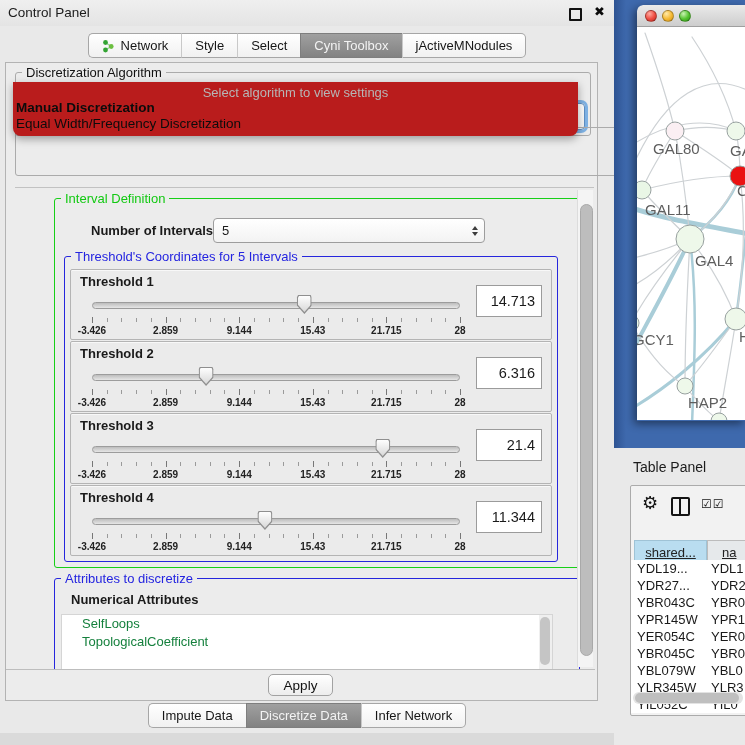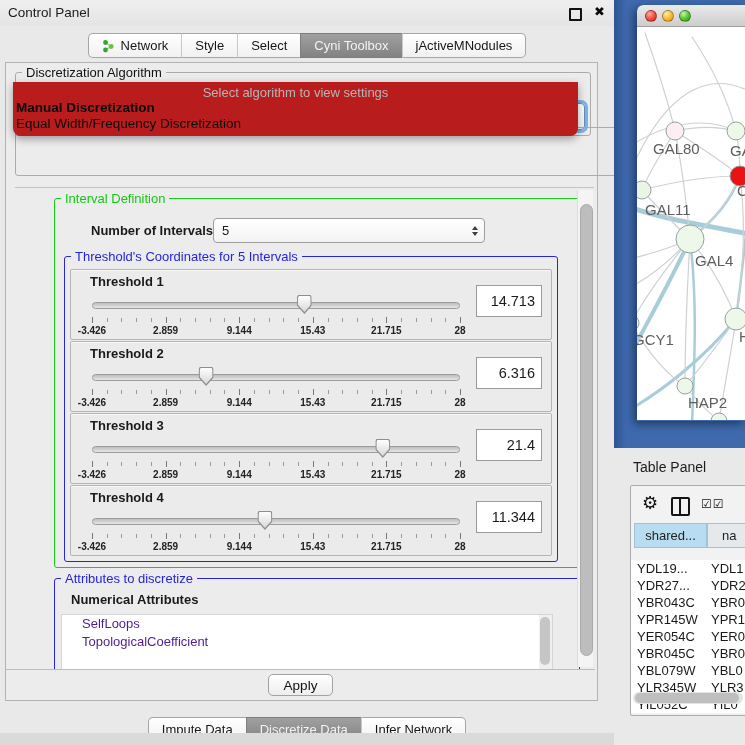--- a/index.html
+++ b/index.html
@@ -9,21 +9,21 @@
 
   
   #left-pane{position:absolute;left:0;top:0;width:614px;height:745px;background:#e9e9e9;}
   #titlebar{position:absolute;left:0;top:0;width:614px;height:26px;background:linear-gradient(#efefef,#e4e4e4);}
   #window-title{position:absolute;left:8px;top:5px;font-size:13.5px;color:#1c1c1c;}
   #float-btn{position:absolute;right:32px;top:8px;width:9px;height:9px;border:2px solid #111;border-radius:1px;}
   #close-btn{position:absolute;right:9px;top:4px;font-size:13px;font-weight:bold;color:#0a0a0a;cursor:default;}
 
   .tabbar{position:absolute;display:flex;justify-content:center;width:614px;}
   #top-tabs{top:33px;}
-  #bottom-tabs{top:703px;margin-top:14px;}
+  #bottom-tabs{top:703px;}
   .tab{height:23px;display:flex;align-items:center;gap:6px;padding:0 13px;font-size:13px;
        background:linear-gradient(#ffffff,#f1f1f1);border-top:1px solid #a6a6a6;border-bottom:1px solid #a6a6a6;color:#161616;}
   .tab:first-child{border-left:1px solid #a6a6a6;border-radius:5px 0 0 5px;}
   .tab:last-child{border-right:1px solid #a6a6a6;border-radius:0 5px 5px 0;}
   .tab + .tab{border-left:1px solid #c9c9c9;}
   .tab.selected{background:linear-gradient(#a0a0a0,#828282);color:#f3f3f3;border-color:#7e7e7e;}
 
   #main-panel{position:absolute;left:5px;top:62px;width:591px;height:637px;background:#ececec;border:1px solid #b3b3b3;}
 
   .group{position:absolute;border:1px solid #ababab;border-radius:3px;}
@@ -57,41 +57,41 @@
   #vscrollbar{position:absolute;right:1px;top:2px;width:15px;height:477px;background:#f4f4f4;border-left:1px solid #dcdcdc;}
   #vscrollbar .vthumb{position:absolute;left:2px;top:14px;width:11px;height:450px;background:#bdbdbd;border:1px solid #a9a9a9;border-radius:7px;}
 
   #interval-group{left:39px;top:10px;width:524px;height:368px;}
   #num-label{position:absolute;left:36px;top:24px;font-size:13px;font-weight:bold;}
   #num-combo{left:158px;top:19px;width:272px;height:25px;}
   #thresholds-group{left:9px;top:57px;width:492px;height:304px;}
 
   .th-panel{position:absolute;left:5px;width:480px;height:69px;background:#ebebeb;border:1px solid #b4b4b4;
             box-shadow:inset 0 1px 0 #f8f8f8;border-radius:2px;}
-  .th-label{position:absolute;left:19px;top:4px;font-size:13px;font-weight:bold;}
+  .th-label{position:absolute;left:9px;top:4px;font-size:13px;font-weight:bold;}
   .slider{position:absolute;left:21px;top:25px;width:368px;height:42px;}
   .track{position:absolute;left:0;right:0;top:7px;height:5px;border:1px solid #9c9c9c;border-radius:4px;
          background:linear-gradient(#bdbdbd,#e6e6e6);}
   .thumb{position:absolute;top:0;width:15px;height:19px;transform:translateX(-50%);
          clip-path:polygon(8% 0,92% 0,100% 12%,100% 55%,50% 100%,0 55%,0 12%);background:#8f8f8f;}
   .thumb:after{content:"";position:absolute;left:1px;top:1px;right:1px;bottom:2px;
          clip-path:polygon(8% 0,92% 0,100% 12%,100% 55%,50% 100%,0 55%,0 12%);background:linear-gradient(#fefefe,#d8d8d8);}
   .ticks{position:absolute;left:0;right:0;top:22px;height:8px;}
   .ticks i{position:absolute;width:1px;background:#777;}
   .ticks i.major{top:0;height:6px;}
   .ticks i.minor{top:1px;height:4px;background:#9a9a9a;}
   .ticklabels{position:absolute;left:0;right:0;top:30px;height:12px;}
   .ticklabels span{position:absolute;transform:translateX(-50%);font-size:10px;font-weight:bold;color:#222;white-space:nowrap;}
   .th-value{position:absolute;right:9px;top:15px;width:58px;height:30px;background:#fff;border:1px solid #9b9b9b;
             font-size:14.5px;text-align:right;line-height:30px;padding-right:6px;}
 
   #attr-group{left:39px;top:390px;width:524px;height:105px;}
   #attr-heading{position:absolute;left:8px;top:13px;font-size:13px;font-weight:bold;margin-left:8px;}
   #attr-list{position:absolute;left:6px;top:35px;width:490px;height:55px;background:#fff;border:1px solid #d5d5d5;overflow:hidden;}
-  .list-item{font-size:13px;line-height:18px;padding-left:20px;color:#4c1d95;}
+  .list-item{font-size:13px;line-height:18px;padding-left:20px;color:#15803d;}
   #attr-scrollbar{position:absolute;right:0;top:0;bottom:0;width:13px;background:#efefef;}
   #attr-scrollbar .vthumb{position:absolute;left:1px;top:2px;width:10px;height:48px;background:#c5c5c5;border-radius:6px;}
 
   #apply-strip{position:absolute;left:0;top:606px;width:589px;height:30px;border-top:1px solid #bdbdbd;background:#ececec;
                display:flex;justify-content:center;align-items:center;}
   #apply{height:22px;padding:0 15px;font-size:13.5px;font-family:inherit;color:#111;
          background:linear-gradient(#ffffff,#ededed);border:1px solid #a2a2a2;border-radius:5px;}
 
   
   #right-pane{position:absolute;left:614px;top:0;width:131px;height:745px;background:#e9e9e9;}
@@ -108,22 +108,22 @@
   #net-svg{display:block;width:109px;height:393px;background:#fff;}
 
   #table-section{position:absolute;left:0;top:448px;width:131px;height:297px;background:#e9e9e9;}
   #table-title{position:absolute;left:19px;top:11px;font-size:14px;color:#1c1c1c;}
   #table-box{position:absolute;left:16px;top:37px;width:116px;height:229px;background:#f2f2f2;
              border:1px solid #ababab;border-radius:2px;overflow:hidden;}
   #gear-icon{position:absolute;left:11px;top:6px;font-size:18px;color:#141414;}
   #split-icon{position:absolute;left:40px;top:11px;width:15px;height:15px;border:2px solid #141414;border-radius:2px;}
   #split-icon:after{content:"";position:absolute;left:6px;top:0;width:2px;height:15px;background:#141414;}
   #checks-icon{position:absolute;left:70px;top:11px;font-size:12px;color:#141414;letter-spacing:1px;}
-  .hcell{position:absolute;top:37px;height:25px;box-sizing:border-box;border:1px solid #9fc3d6;
-         font-size:13px;display:flex;align-items:center;justify-content:center;color:#222;}
+  .hcell{position:absolute;top:54px;height:25px;box-sizing:border-box;border:1px solid #9fc3d6;
+         font-size:13px;display:flex;align-items:center;justify-content:center;color:#222;text-decoration:underline;}
   #hcell-0{left:3px;width:73px;background:#b9ddf0;}
   #hcell-1{left:76px;width:52px;background:#e6e9eb;border-color:#bcbcbc;justify-content:flex-start;padding-left:14px;}
   #trows{position:absolute;left:0;top:74px;width:116px;}
   .trow{position:relative;height:17px;font-size:13px;background:#fff;}
   .trow span{position:absolute;top:1px;white-space:nowrap;}
   .trow .c0{left:6px;}
   .trow .c1{left:80px;}
   #hscrollbar{position:absolute;left:2px;top:206px;width:110px;height:12px;background:#e3e3e3;border-radius:6px;z-index:5;}
   #hscrollbar .hthumb{position:absolute;left:2px;top:1px;width:104px;height:10px;background:#bfbfbf;border-radius:5px;}
   #bottom-strip{position:absolute;left:0;top:733px;width:614px;height:12px;background:#dadada;}

